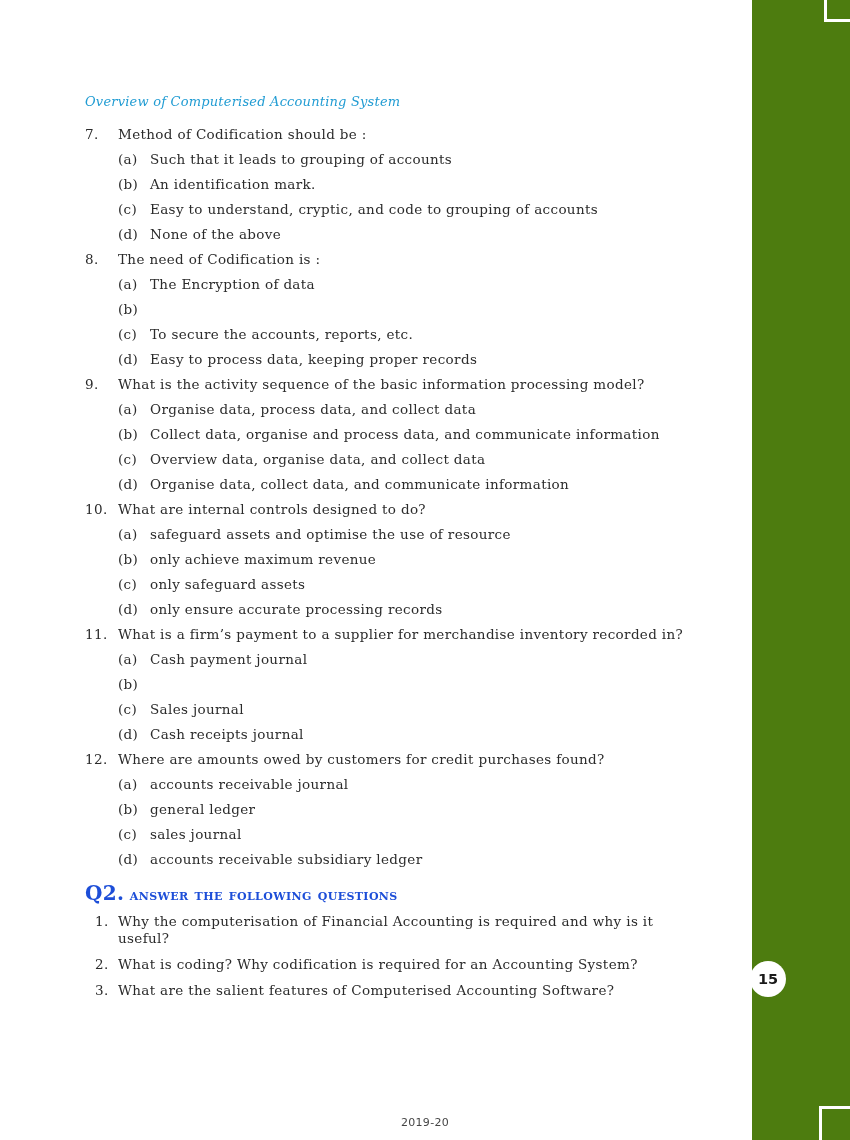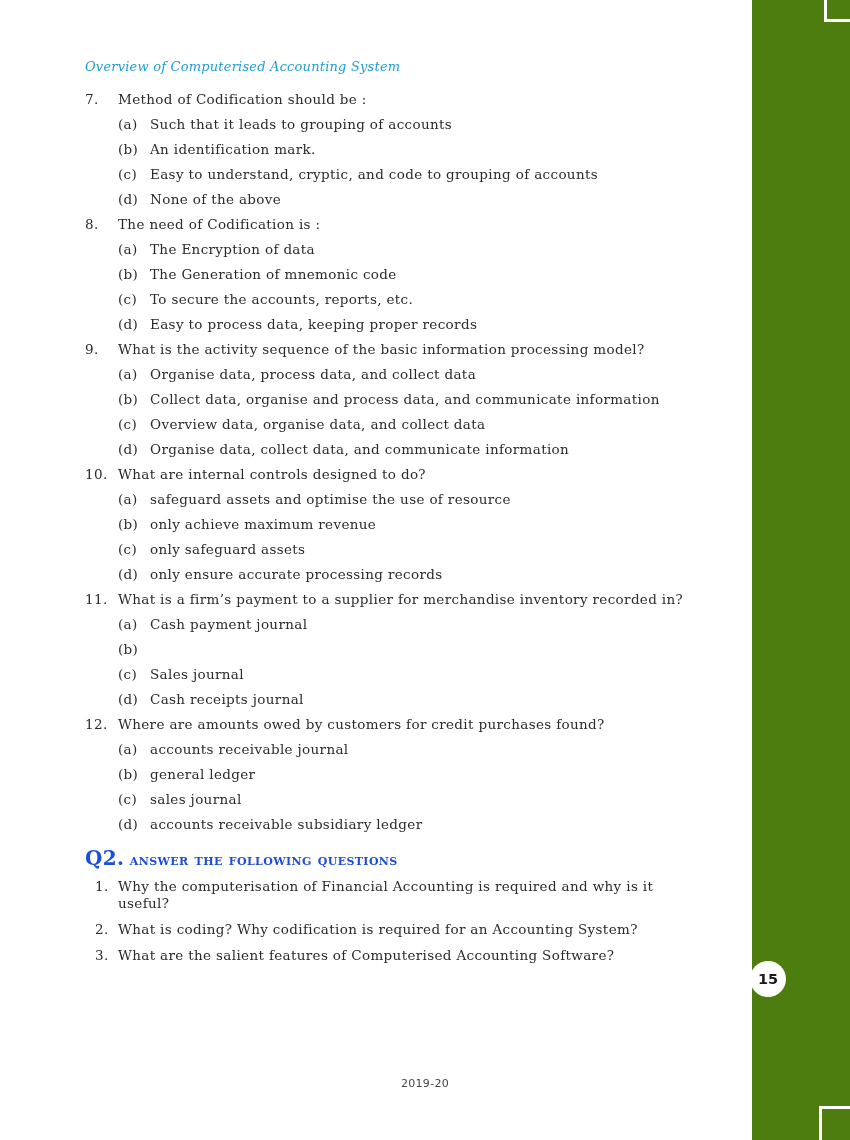--- a/index.html
+++ b/index.html
@@ -12,21 +12,21 @@
     font-family: "DejaVu Serif", "Liberation Serif", serif;
     color: #2b2b2b;
   }
   .content {
     position: absolute;
     left: 85px;
     top: 0;
     width: 620px;
   }
   .running-head {
-    margin-top: 59px;
+    margin-top: 94px;
     font-style: italic;
     font-size: 13px;
     letter-spacing: 0.2px;
     color: #219cd3;
   }
   .mcq-list { margin-top: 13px; }
   .mcq-row {
     display: flex;
     align-items: baseline;
     height: 25px;
@@ -58,21 +58,21 @@
     align-items: baseline;
     font-size: 13.5px;
     letter-spacing: 0.35px;
     line-height: 17px;
     margin-bottom: 9px;
   }
   .e-num { flex: 0 0 33px; padding-left: 10px; box-sizing: border-box; }
   .e-text { flex: 1 1 auto; max-width: 560px; }
   .footer {
     position: absolute;
-    top: 1077px;
+    top: 1116px;
     left: 0;
     width: 850px;
     text-align: center;
     font-family: "DejaVu Sans", "Liberation Sans", sans-serif;
     font-size: 11px;
     color: #454545;
     letter-spacing: 0.3px;
   }
   .sidebar {
     position: absolute;
@@ -158,21 +158,20 @@
 
   <div class="mcq-row">
     <span class="indent"></span>
     <span class="opt-label">(a)</span>
     <span class="opt-text">The Encryption of data</span>
   </div>
 
   <div class="mcq-row">
     <span class="indent"></span>
     <span class="opt-label">(b)</span>
-    <span class="opt-text">The Generation of mnemonic code</span>
   </div>
 
   <div class="mcq-row">
     <span class="indent"></span>
     <span class="opt-label">(c)</span>
     <span class="opt-text">To secure the accounts, reports, etc.</span>
   </div>
 
   <div class="mcq-row">
     <span class="indent"></span>

